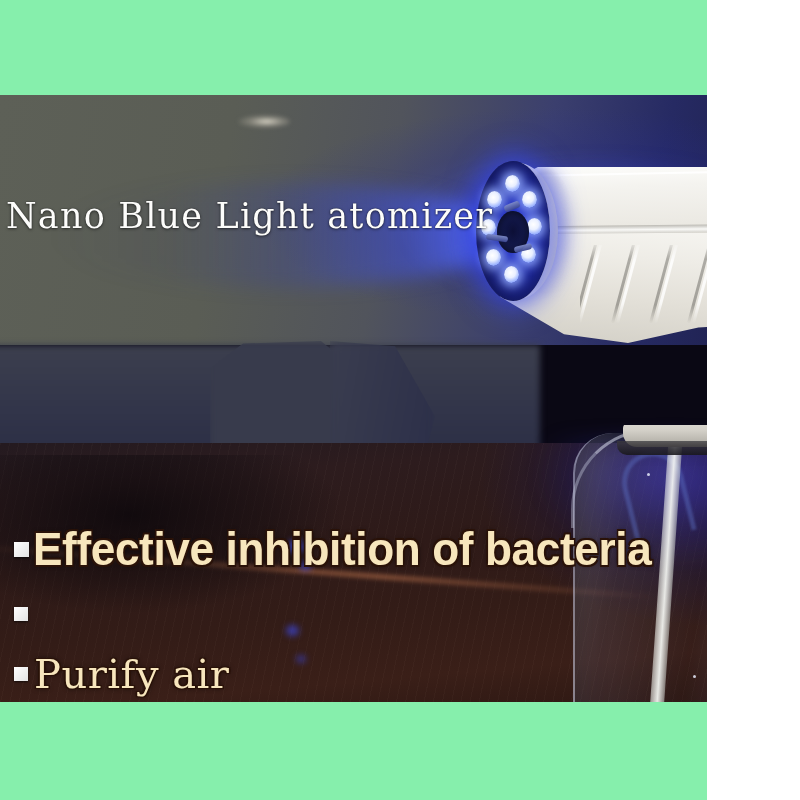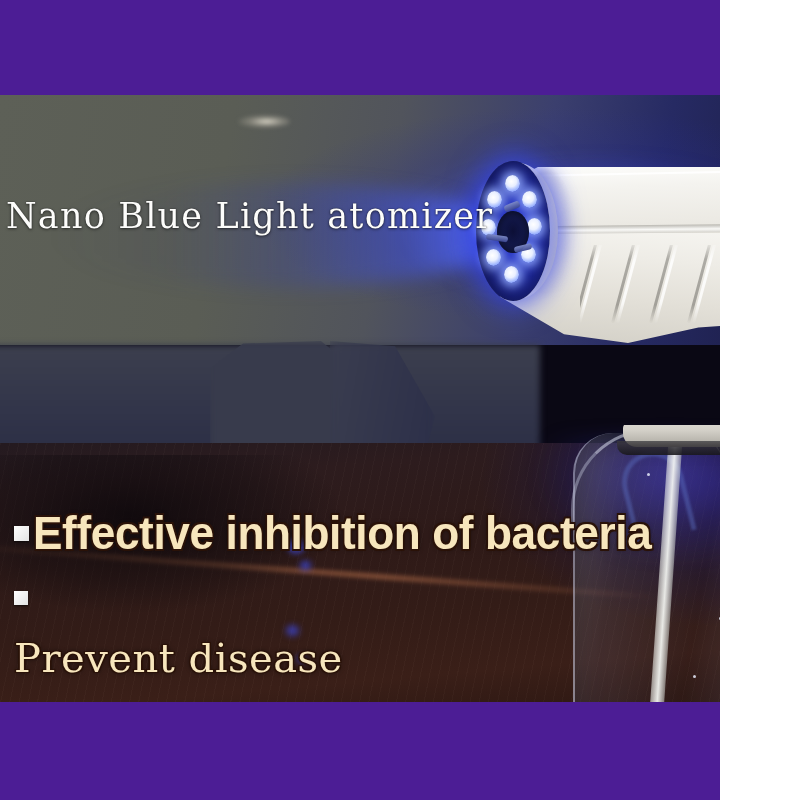--- a/index.html
+++ b/index.html
@@ -5,21 +5,21 @@
 <style>
   html,body{margin:0;padding:0;background:#ffffff;}
   body{
     width:800px;height:800px;overflow:hidden;
     font-family:"Liberation Serif", serif;
     -webkit-font-smoothing:antialiased;
   }
 
   
   #canvas{
-    position:relative;width:707px;height:800px;background:#4c1d95;overflow:hidden;padding-left:13px;
+    position:relative;width:707px;height:800px;background:#86efac;overflow:hidden;
   }
 
   
   #photo{
     position:absolute;left:0;top:95px;width:800px;height:607px;overflow:hidden;
     background:#0a0814;
   }
 
   
   .wall{
@@ -223,21 +223,21 @@
   
   #title{
     position:absolute;left:6px;top:101px;
     font-family:"DejaVu Serif", serif;
     font-size:35px;letter-spacing:1.2px;color:#fdfdfb;
     text-shadow:0 1px 3px rgba(0,0,0,.55), 0 0 1px rgba(0,0,0,.7);
     white-space:nowrap;
   }
 
   #bullets{position:absolute;left:14px;top:408px;width:780px;}
-  .bullet{display:flex;align-items:center;white-space:nowrap;}
+  .bullet{display:flex;align-items:center;white-space:nowrap;margin-top:16px;}
   .sq{
     display:inline-block;width:14px;height:14px;flex:0 0 auto;
     background:linear-gradient(135deg,#ffffff 0%,#e3e3e3 100%);
     margin-right:6px;
     box-shadow:0 1px 2px rgba(0,0,0,.65);
   }
   .b1{height:60px;}
   .b1 .sq{width:15px;height:15px;margin-right:4px;}
   .b1 .txt{
     font-family:"Liberation Sans", sans-serif;
@@ -359,20 +359,24 @@
 
       <div class="bullet b1">
         <span class="sq"></span>
         <span class="txt">Effective inhibition of bacteria</span>
       </div>
 
       <div class="bullet b2">
         <span class="sq"></span>
       </div>
 
+      <div class="bullet b3">
+        <span class="sq"></span>
+        <span class="txt">Purify air</span>
+      </div>
 
       <div class="bullet b4">
 
         <span class="txt">Prevent disease</span>
       </div>
 
     </div>
 
   </div>
 

